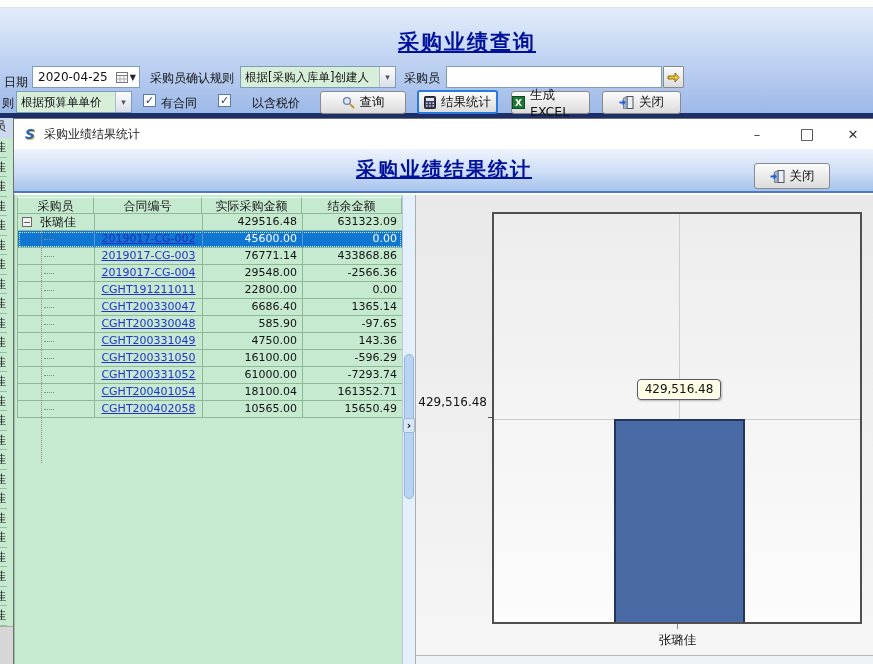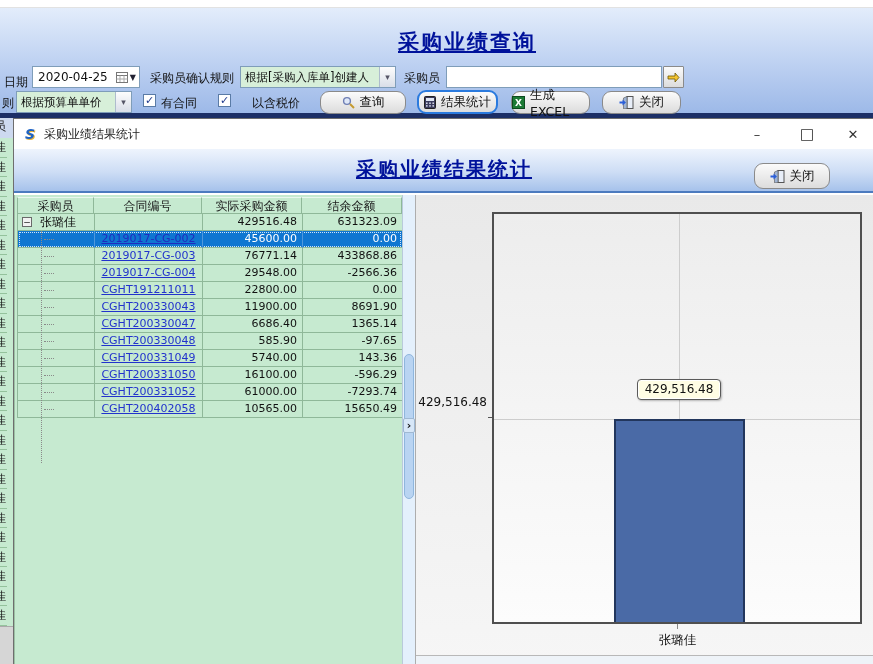--- a/index.html
+++ b/index.html
@@ -11,21 +11,21 @@
   
   .top-white { left:0; top:0; width:873px; height:8px; background:#ffffff; border-bottom:1px solid #e2e2e2; }
   .bg-body { left:0; top:8px; width:873px; height:105px; background:linear-gradient(180deg,#e3edfb 0%,#c3d5f3 45%,#9db9e8 100%); }
   .navy-strip { left:0; top:113px; width:873px; height:5px; background:#1c2f66; }
   .bg-title { left:398px; top:28px; font-size:21px; font-weight:bold; letter-spacing:2px; color:#00129b; text-decoration:underline; }
 
   .lbl { font-size:12px; color:#111; }
   .field { background:#fff; border:1px solid #7f9db9; font-size:12px; color:#111; }
   .combo { background:#d7efd9; border:1px solid #7f9db9; font-size:11.5px; color:#111; display:flex; align-items:center; padding-left:4px; }
   .combo .dd { margin-left:auto; width:16px; height:100%; background:linear-gradient(180deg,#fdfdfd,#d9dee8); border-left:1px solid #aebccd; color:#556; font-size:9px; display:flex; align-items:center; justify-content:center; }
-  .btn { background:linear-gradient(180deg,#fbfbfb,#dcdcdc); border:1px solid #8a8a8a; border-radius:9px; font-size:12.5px; color:#111; display:flex; align-items:center; justify-content:center; gap:5px; }
+  .btn { background:linear-gradient(180deg,#fbfbfb,#dcdcdc); border:1px solid #8a8a8a; border-radius:3px; font-size:12.5px; color:#111; display:flex; align-items:center; justify-content:center; gap:5px; }
   .btn.focus { border:2px solid #2a7ade; }
   .chk { width:13px; height:13px; background:#fff; border:1px solid #5a7ba6; font-size:11px; font-weight:bold; color:#203a8c; line-height:11px; text-align:center; }
 
   
   .left-strip { left:0; top:118px; width:13px; height:546px; background:#c6ead0; overflow:hidden; z-index:1; }
   .strip-head { height:20px; background:#cdd9ef; font-size:12px; color:#222; overflow:hidden; }
   .strip-head span, .strip-row { display:block; transform:translateX(-6px); }
   .strip-row { height:19.5px; line-height:19.5px; font-size:12px; color:#1a1a1a; border-bottom:1px solid #94c29c; overflow:hidden; }
   .strip-gray { height:42px; background:#d6d6d6; border-top:1px solid #aaa; }
 
@@ -289,28 +289,20 @@
 
   <div class="trow">
     <span class="cell c-buyer">
                 <span class="tree-stub"></span>
               </span>
     <span class="cell c-contract"><a href="#">CGHT191211011</a></span>
     <span class="cell c-actual num">22800.00</span>
     <span class="cell c-balance num">0.00</span>
   </div>
 
-  <div class="trow">
-    <span class="cell c-buyer">
-                <span class="tree-stub"></span>
-              </span>
-    <span class="cell c-contract"><a href="#">CGHT200330043</a></span>
-    <span class="cell c-actual num">11900.00</span>
-    <span class="cell c-balance num">8691.90</span>
-  </div>
 
   <div class="trow">
     <span class="cell c-buyer">
                 <span class="tree-stub"></span>
               </span>
     <span class="cell c-contract"><a href="#">CGHT200330047</a></span>
     <span class="cell c-actual num">6686.40</span>
     <span class="cell c-balance num">1365.14</span>
   </div>
 
@@ -321,21 +313,21 @@
     <span class="cell c-contract"><a href="#">CGHT200330048</a></span>
     <span class="cell c-actual num">585.90</span>
     <span class="cell c-balance num">-97.65</span>
   </div>
 
   <div class="trow">
     <span class="cell c-buyer">
                 <span class="tree-stub"></span>
               </span>
     <span class="cell c-contract"><a href="#">CGHT200331049</a></span>
-    <span class="cell c-actual num">5740.00</span>
+    <span class="cell c-actual num">4750.00</span>
     <span class="cell c-balance num">143.36</span>
   </div>
 
   <div class="trow">
     <span class="cell c-buyer">
                 <span class="tree-stub"></span>
               </span>
     <span class="cell c-contract"><a href="#">CGHT200331050</a></span>
     <span class="cell c-actual num">16100.00</span>
     <span class="cell c-balance num">-596.29</span>
@@ -344,20 +336,28 @@
 
   <div class="trow">
     <span class="cell c-buyer">
                 <span class="tree-stub"></span>
               </span>
     <span class="cell c-contract"><a href="#">CGHT200331052</a></span>
     <span class="cell c-actual num">61000.00</span>
     <span class="cell c-balance num">-7293.74</span>
   </div>
 
+  <div class="trow">
+    <span class="cell c-buyer">
+                <span class="tree-stub"></span>
+              </span>
+    <span class="cell c-contract"><a href="#">CGHT200401054</a></span>
+    <span class="cell c-actual num">18100.04</span>
+    <span class="cell c-balance num">161352.71</span>
+  </div>
 
   <div class="trow">
     <span class="cell c-buyer">
                 <span class="tree-stub"></span>
               </span>
     <span class="cell c-contract"><a href="#">CGHT200402058</a></span>
     <span class="cell c-actual num">10565.00</span>
     <span class="cell c-balance num">15650.49</span>
   </div>
 

